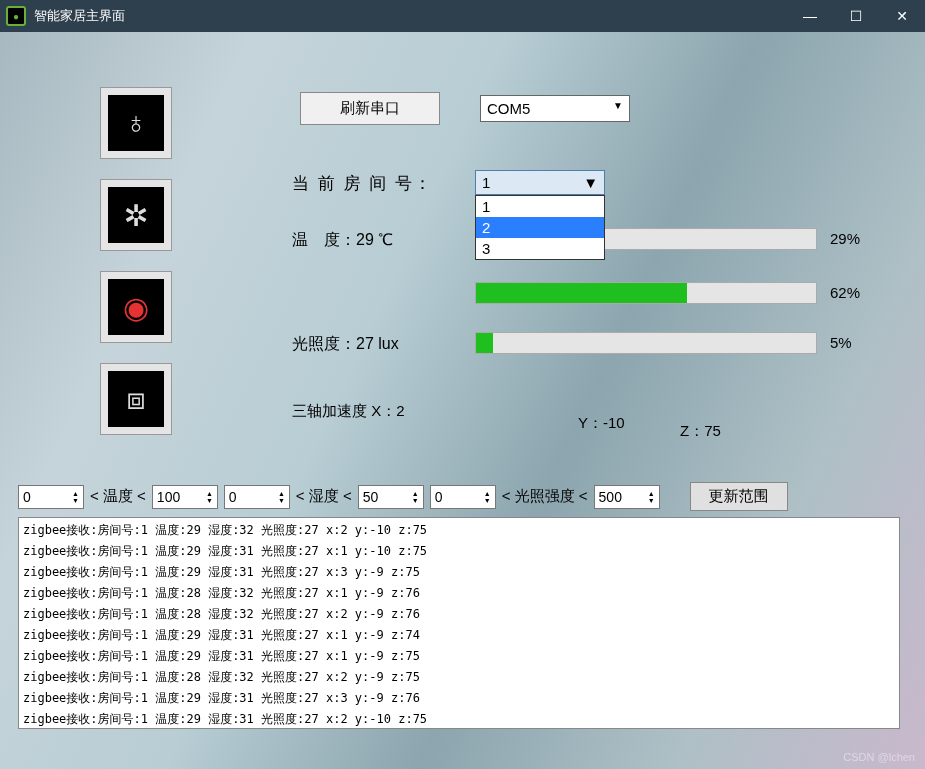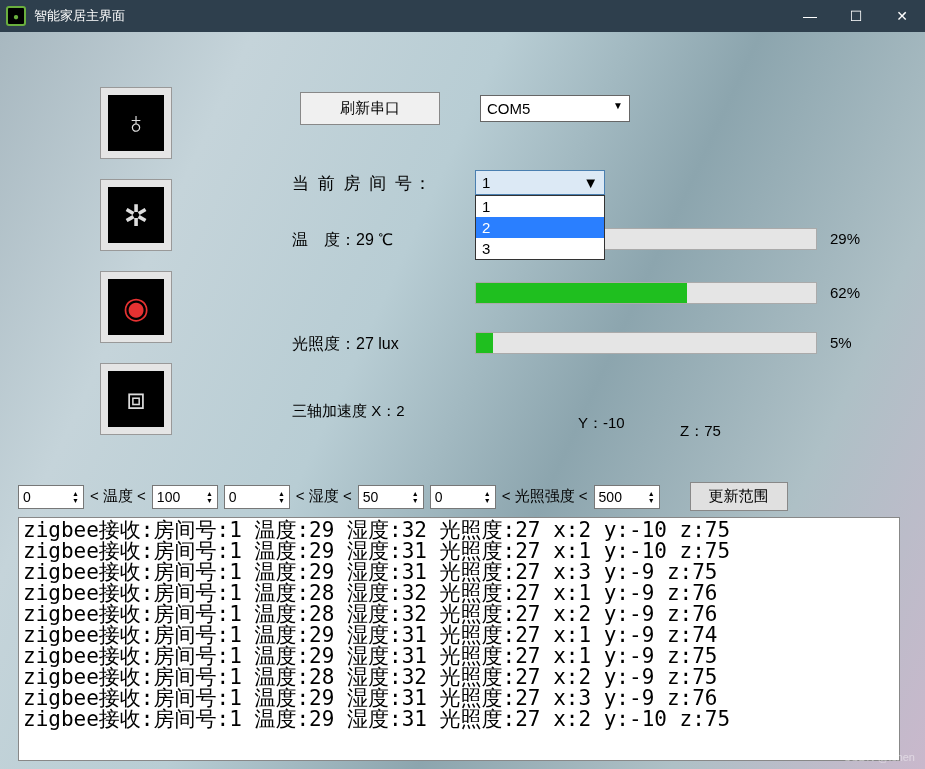--- a/index.html
+++ b/index.html
@@ -182,25 +182,25 @@
   border: 1px solid #888;
   padding: 4px 18px;
   font-size: 15px;
   margin-left: 24px;
 }
 .log {
   position: absolute;
   left: 18px;
   top: 485px;
   width: 882px;
-  height: 244px;
+  height: 212px;
   background: #fff;
   border: 1px solid #888;
   font-family: "SimSun", monospace;
-  font-size: 21px;
+  font-size: 12px;
   padding: 2px 4px;
   overflow-y: scroll;
   line-height: 21px;
   white-space: nowrap;
 }
 .wm{position:absolute;right:10px;bottom:6px;font-size:11px;color:rgba(255,255,255,.45);}
 </style>
 </head>
 <body>
 

